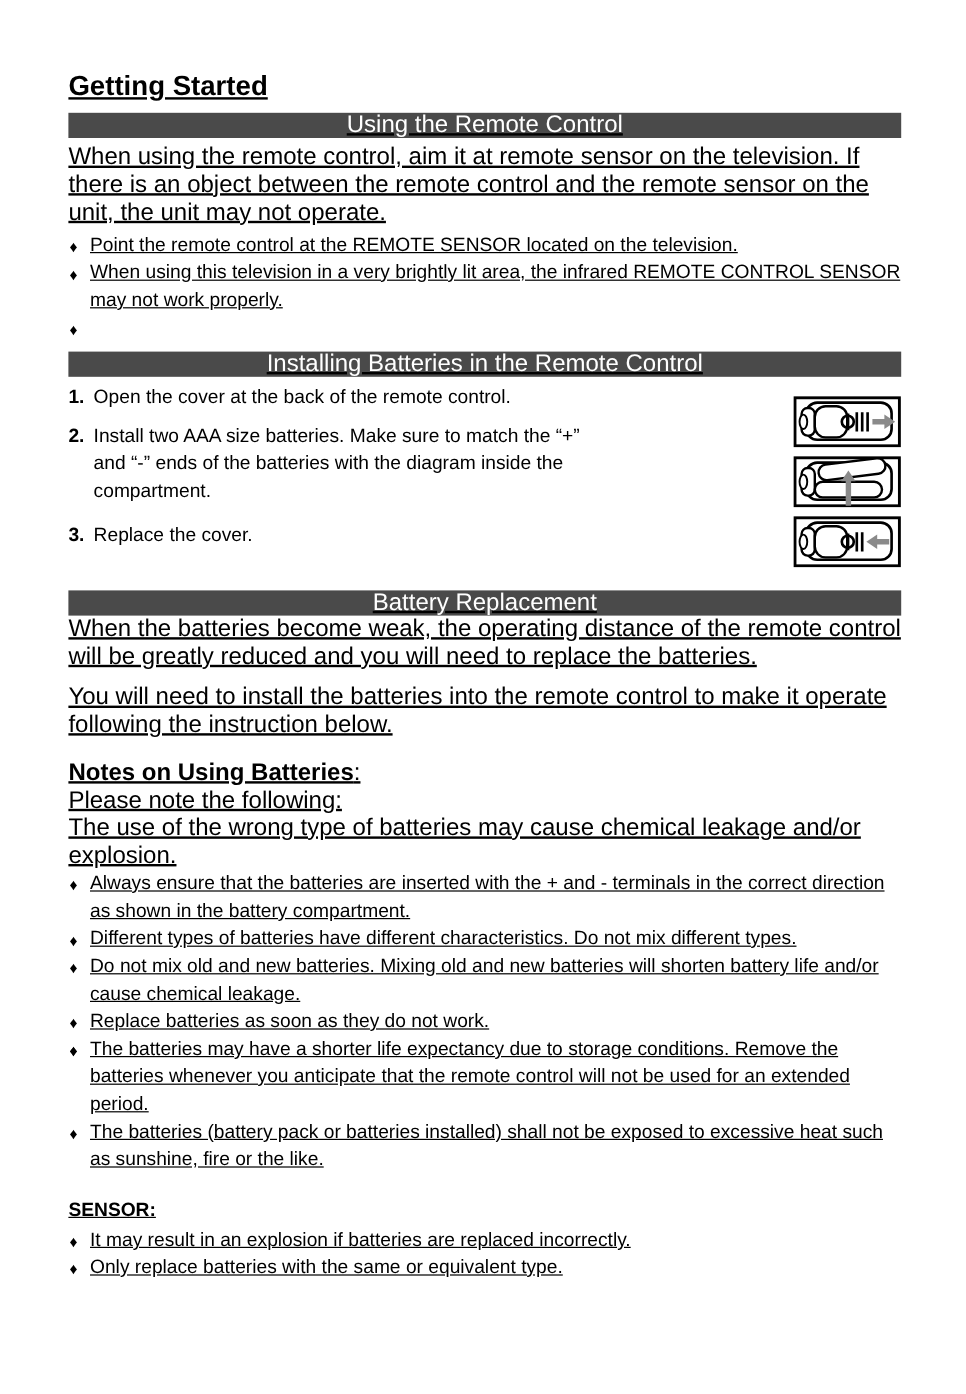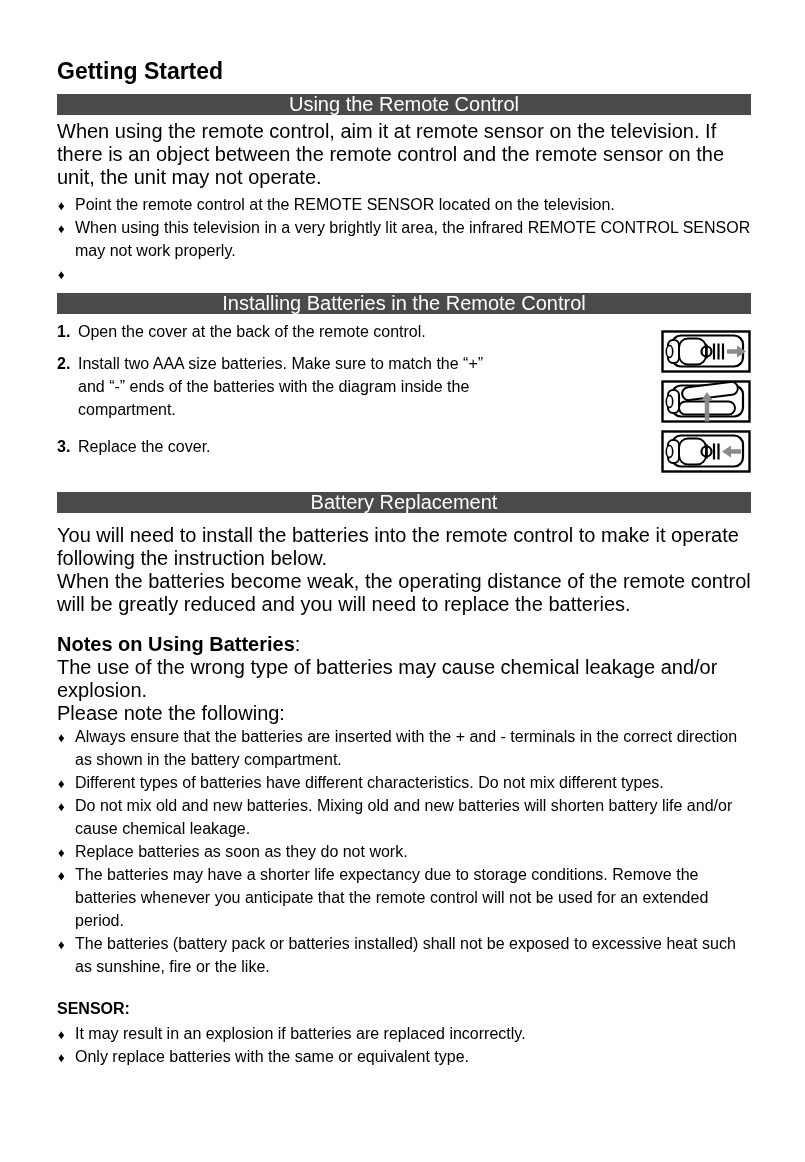--- a/index.html
+++ b/index.html
@@ -13,20 +13,21 @@
     color: #000000;
     position: relative;
     height: 1162px;
     overflow: hidden;
   }
   .content {
     position: absolute;
     left: 57px;
     top: 0;
     width: 694px;
+    text-decoration: underline;
   }
   .page-title {
     margin: 57px 0 9px 0;
     font-size: 23px;
     font-weight: bold;
     line-height: 28px;
   }
   .section-bar {
     background: #4a4a4a;
     color: #ffffff;
@@ -175,26 +176,26 @@
         <line x1="53" y1="13.5" x2="53" y2="29.5" stroke="#000" stroke-width="2.2"></line>
         <line x1="57.5" y1="13.5" x2="57.5" y2="29.5" stroke="#000" stroke-width="2.2"></line>
         <line x1="69" y1="21.5" x2="80" y2="21.5" stroke="#8a8a8a" stroke-width="4.5"></line>
         <polygon points="70,15.5 61,21.5 70,27.5" fill="#8a8a8a"></polygon>
       </svg>
 
     </div>
   </div>
 
   <div class="section-bar bar-gap-md">Battery Replacement</div>
+  <p class="body-text">When the batteries become weak, the operating distance of the remote control will be greatly reduced and you will need to replace the batteries.</p>
   <p class="body-text" style="margin-top:11px;">You will need to install the batteries into the remote control to make it operate following the instruction below.</p>
-  <p class="body-text">When the batteries become weak, the operating distance of the remote control will be greatly reduced and you will need to replace the batteries.</p>
 
   <p class="notes-heading"><span class="hd-bold">Notes on Using Batteries</span><span>:</span></p>
+  <p class="body-text">Please note the following:</p>
   <p class="body-text">The use of the wrong type of batteries may cause chemical leakage and/or explosion.</p>
-  <p class="body-text">Please note the following:</p>
   <ul class="diamond-list" style="margin-top:0;">
     <li><span class="bullet-glyph">♦</span><span>Always ensure that the batteries are inserted with the + and - terminals in the correct direction as shown in the battery compartment.</span></li>
     <li><span class="bullet-glyph">♦</span><span>Different types of batteries have different characteristics. Do not mix different types.</span></li>
     <li><span class="bullet-glyph">♦</span><span>Do not mix old and new batteries. Mixing old and new batteries will shorten battery life and/or cause chemical leakage.</span></li>
     <li><span class="bullet-glyph">♦</span><span>Replace batteries as soon as they do not work.</span></li>
     <li><span class="bullet-glyph">♦</span></li>
     <li><span class="bullet-glyph">♦</span><span>The batteries may have a shorter life expectancy due to storage conditions. Remove the batteries whenever you anticipate that the remote control will not be used for an extended period.</span></li>
     <li><span class="bullet-glyph">♦</span><span>The batteries (battery pack or batteries installed) shall not be exposed to excessive heat such as sunshine, fire or the like.</span></li>
   </ul>
 

